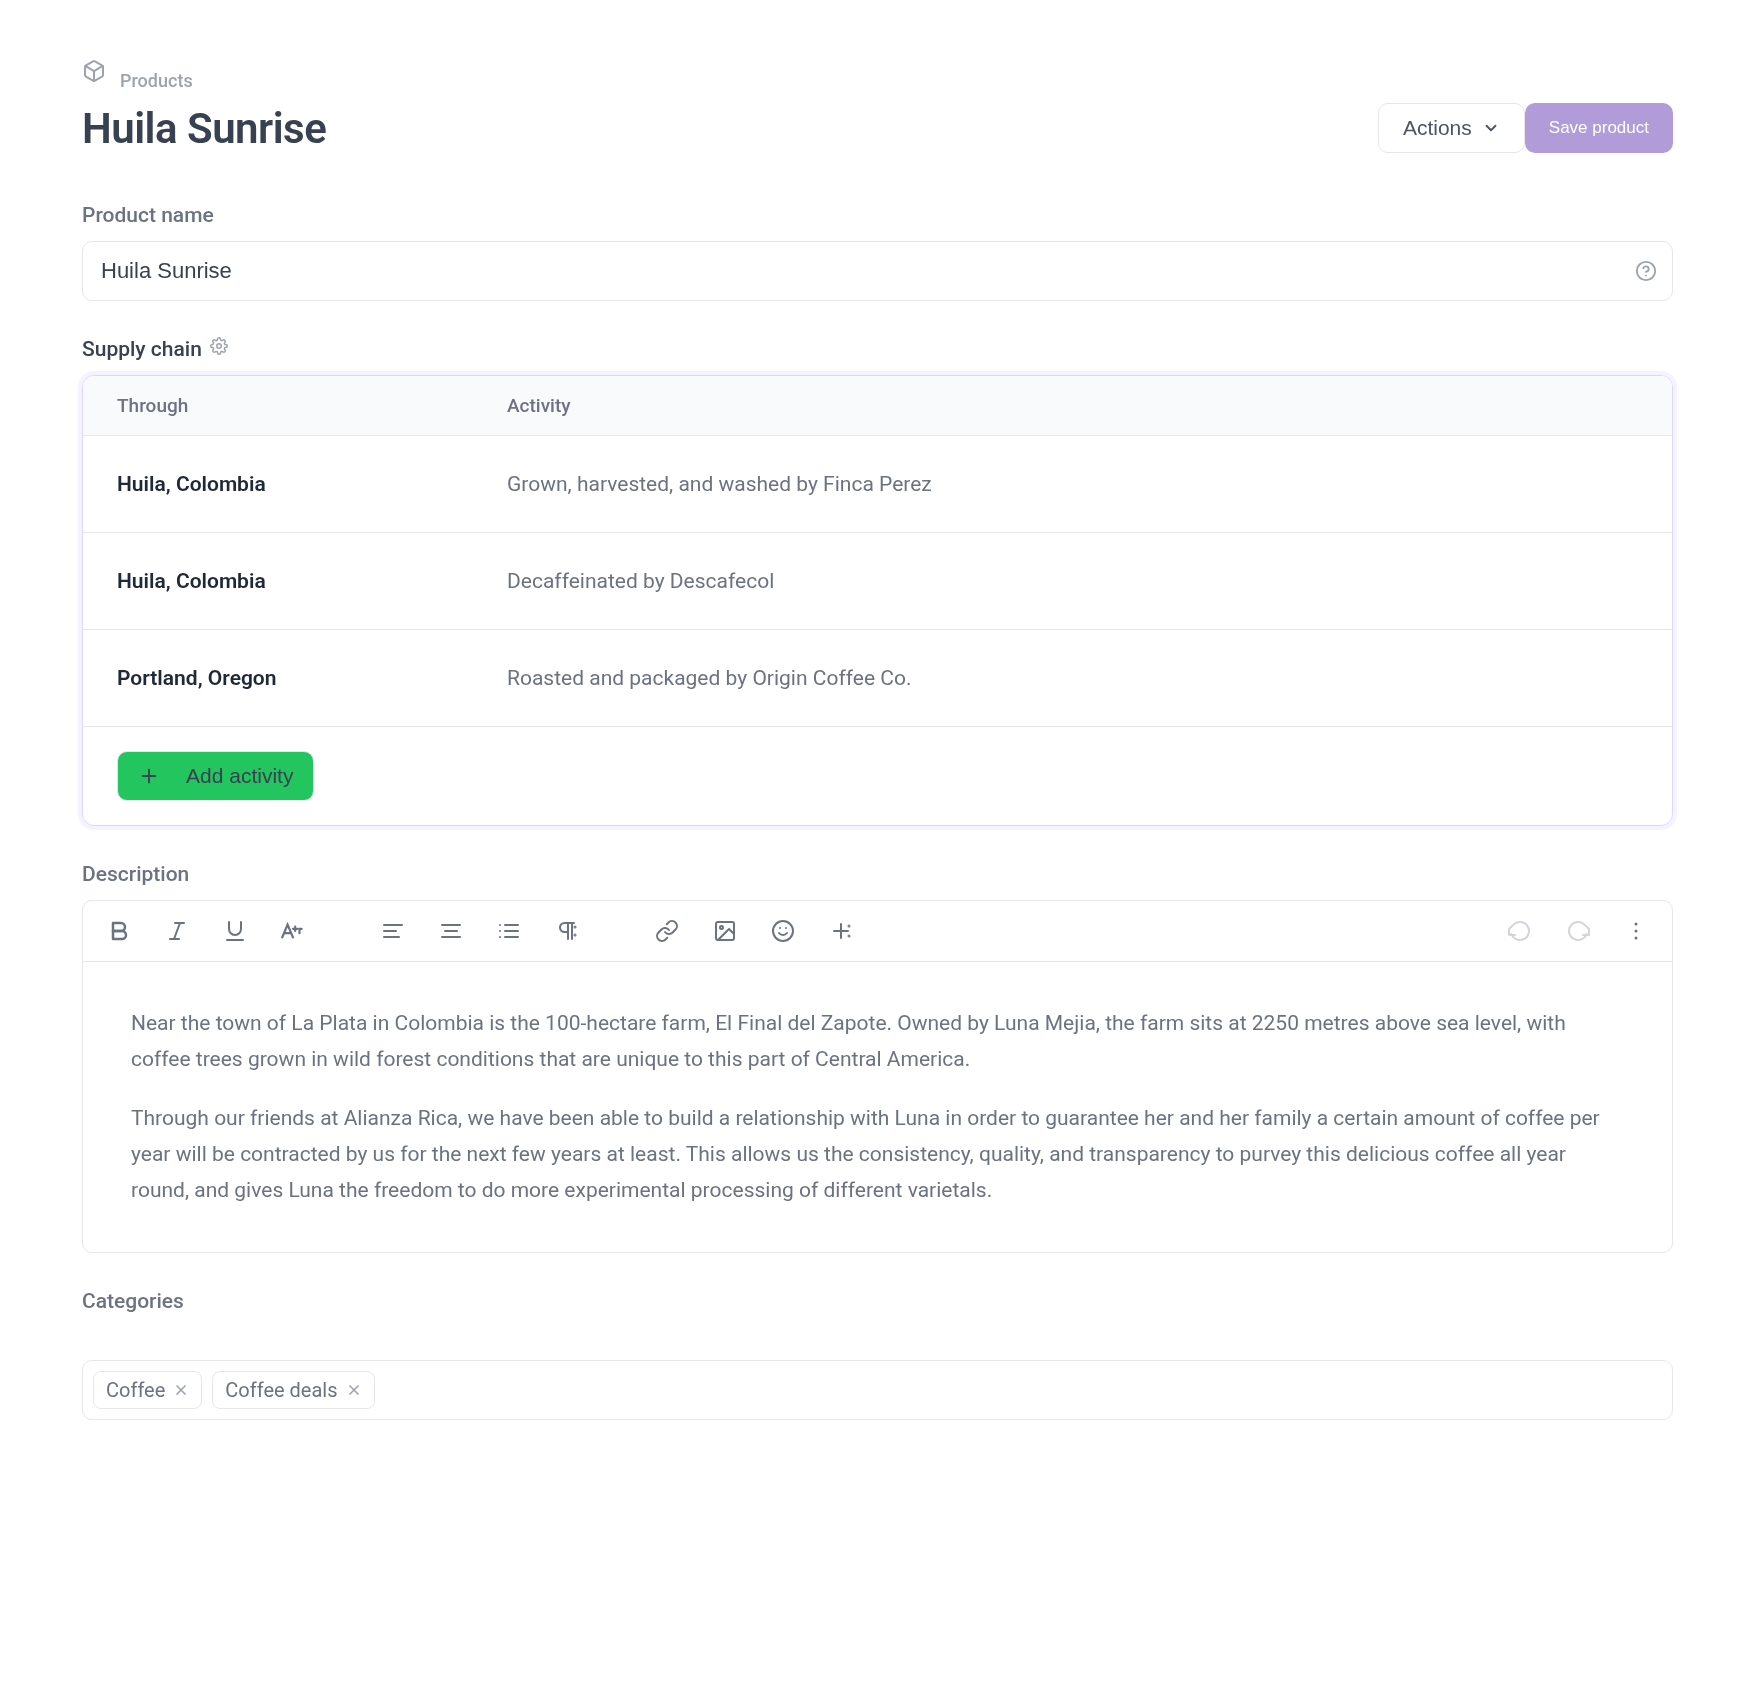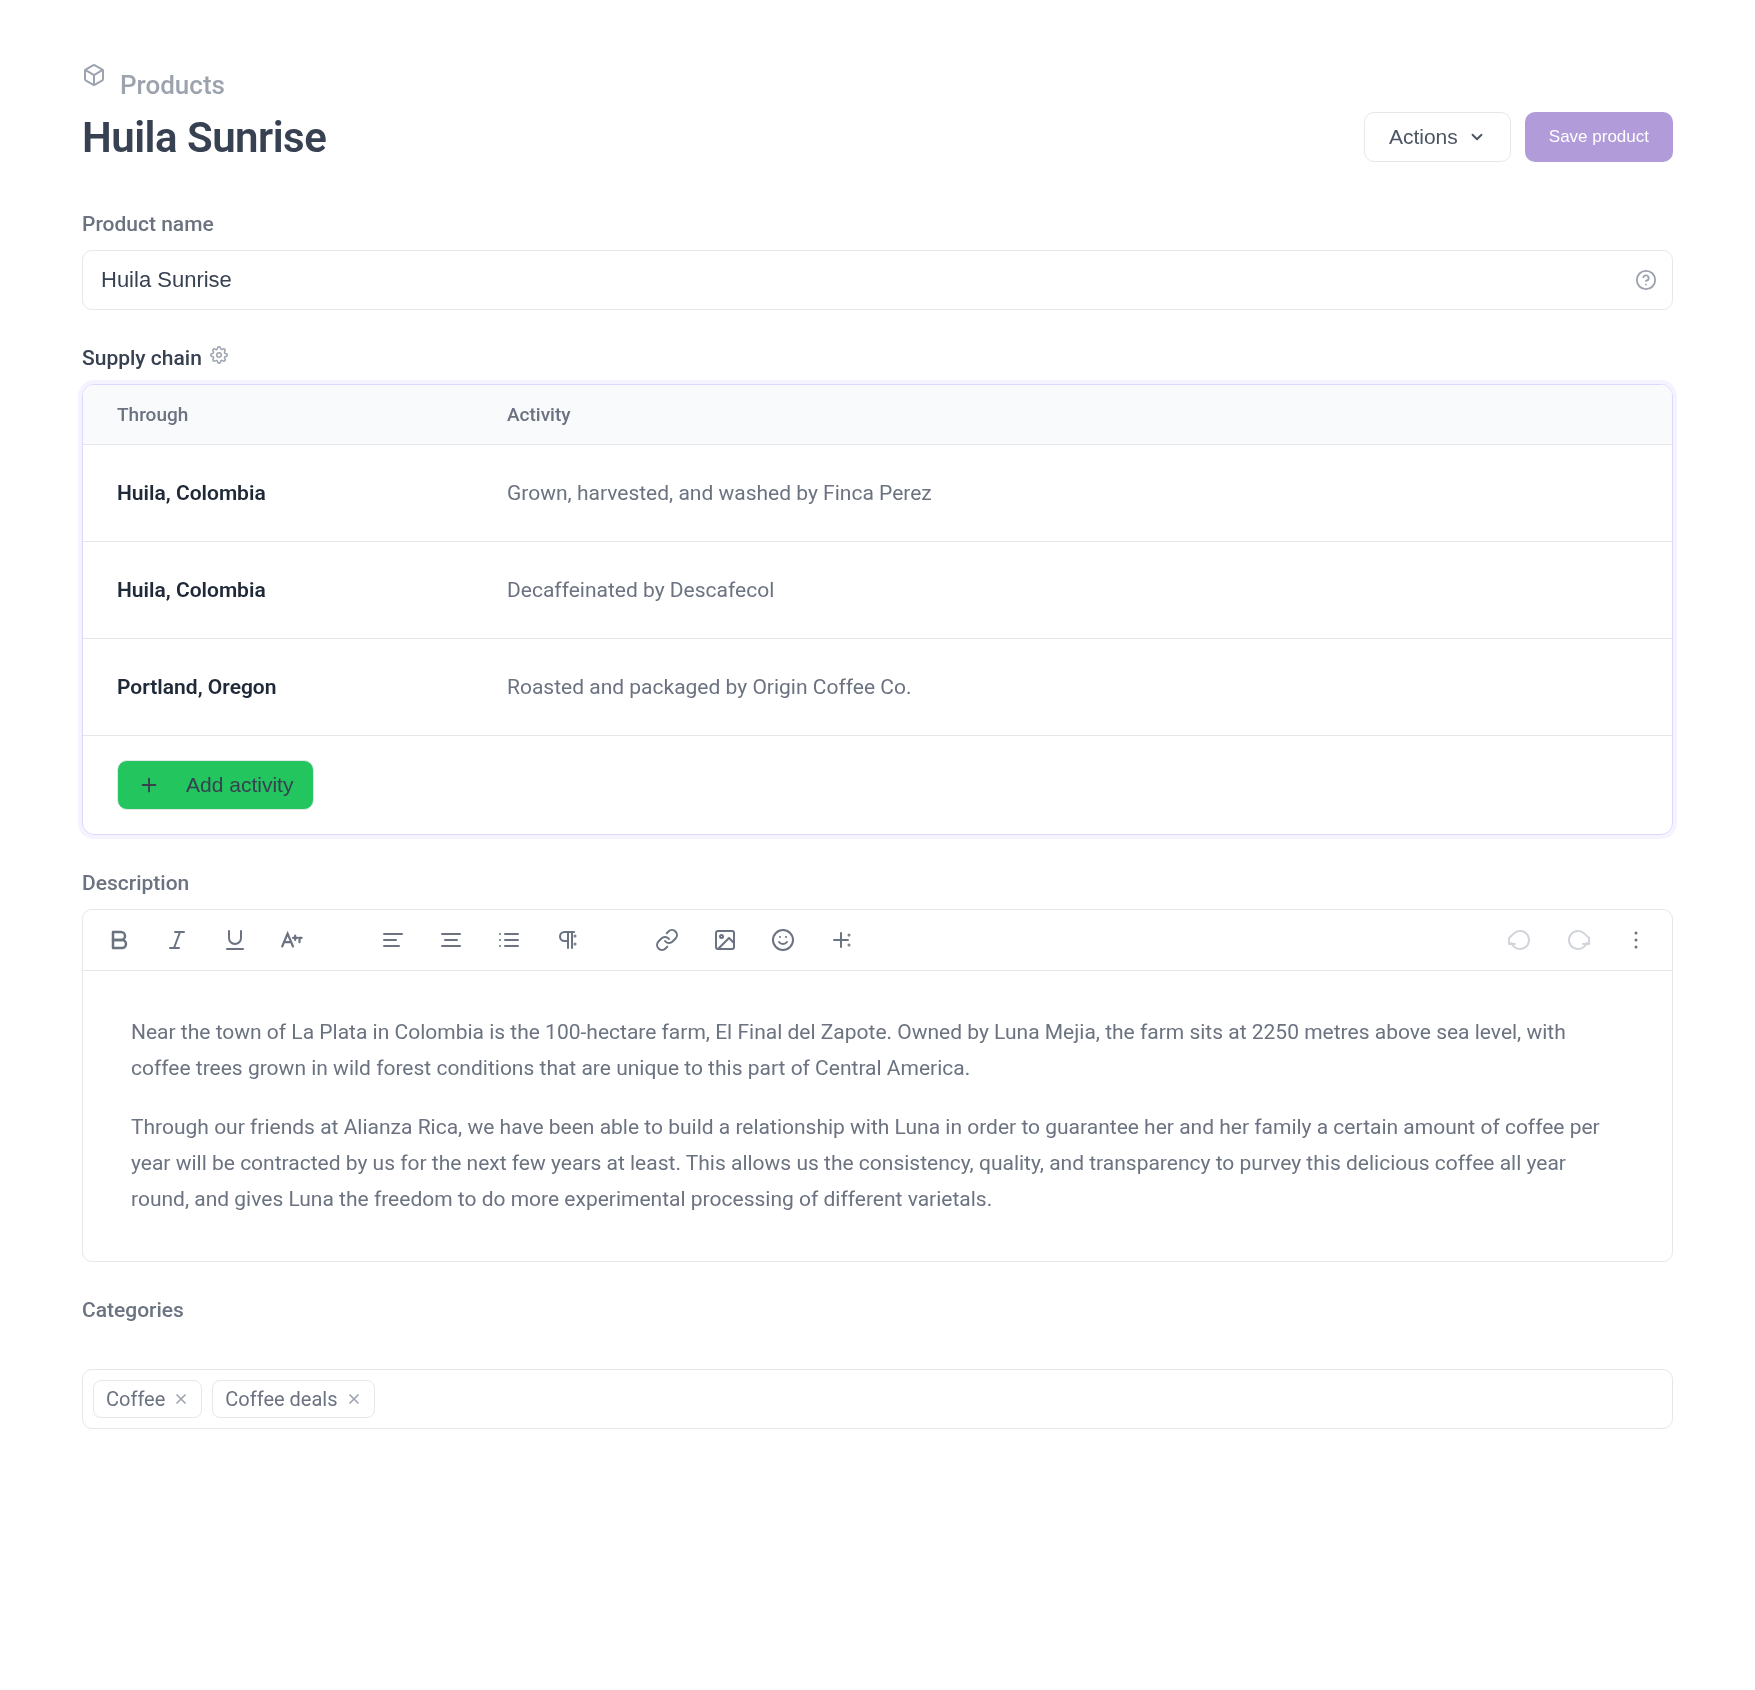--- a/index.html
+++ b/index.html
@@ -18,40 +18,39 @@
       align-items: center;
       gap: 14px;
       margin-bottom: 12px;
     }
     .breadcrumb-icon {
       width: 24px;
       height: 24px;
       color: #9ca3af;
     }
     .breadcrumb-text {
-      font-size: 26px;
+      font-size: 18px;
       color: #9ca3af;
       font-weight: 500;
       margin-top: 20px;
     }
     .header {
       display: flex;
       align-items: center;
       justify-content: space-between;
       margin-bottom: 50px;
     }
     .page-title {
       font-size: 42px;
       font-weight: 600;
       color: #374151;
       letter-spacing: -0.5px;
     }
     .header-actions {
       display: flex;
-      gap: 14px;
       border-radius: 24px;
     }
     .btn-secondary {
       display: flex;
       align-items: center;
       gap: 10px;
       padding: 12px 24px;
       background: #ffffff;
       border: 1.5px solid #e5e7eb;
       border-radius: 10px;

